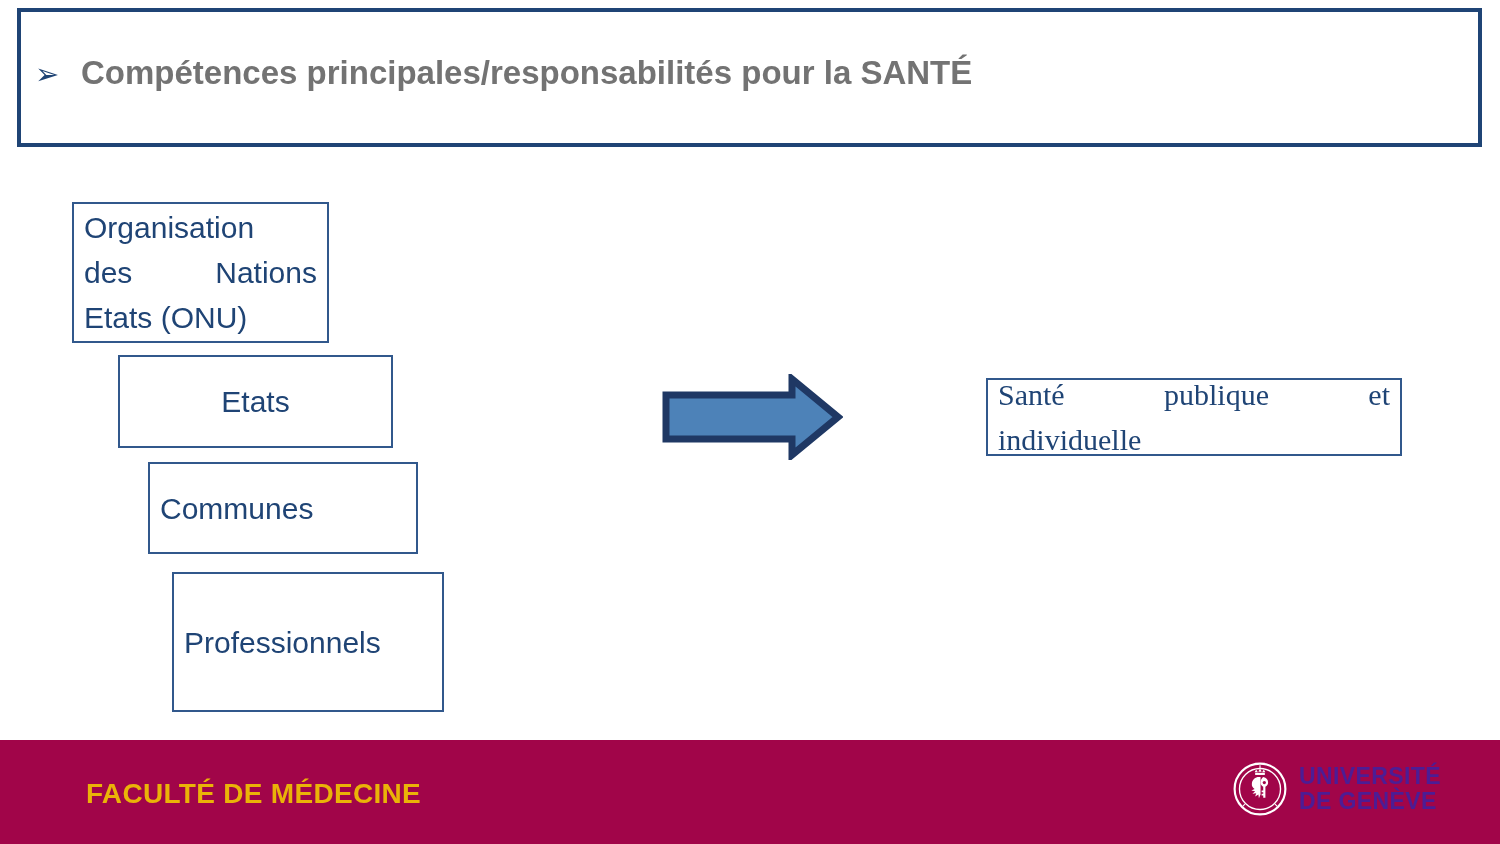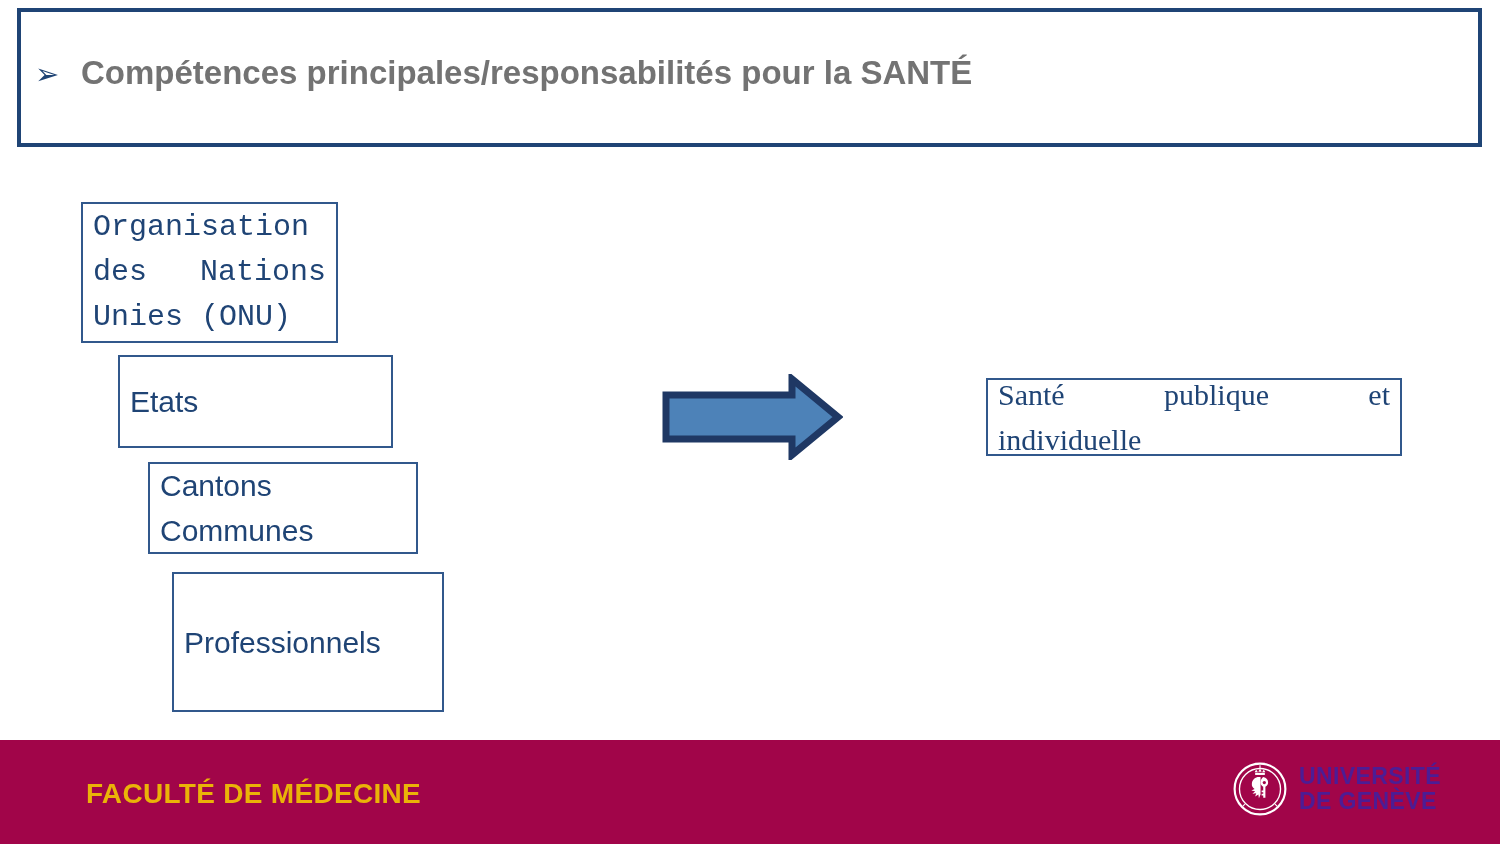--- a/index.html
+++ b/index.html
@@ -79,22 +79,22 @@
   }
   .justify .ptext {
     text-align: justify;
     text-align-last: justify;
   }
   .justify .ptext.last {
     text-align: left;
     text-align-last: left;
   }
 
-  #box-onu  { left: 81px;  top: 202px; width: 257px; height: 141px; font-family: Liberation Mono, monospace; }
-  #box-etats{ left: 118px; top: 355px; width: 275px; height: 93px;  }
+  #box-onu  { left: 72px;  top: 202px; width: 257px; height: 141px; }
+  #box-etats{ left: 118px; top: 355px; width: 275px; height: 93px; align-items: center;  }
   #box-cantons { left: 148px; top: 462px; width: 270px; height: 92px; }
   #box-prof { left: 172px; top: 572px; width: 272px; height: 140px; }
   #box-sante{ left: 986px; top: 378px; width: 416px; height: 78px; font-family: Liberation Serif, serif; }
 
   
   #arrow-wrap {
     position: absolute;
     left: 661px;
     top: 374px;
     width: 182px;
@@ -151,29 +151,28 @@
   <div id="title-frame">
     <div id="title-row">
       <span id="title-bullet">➢</span>
       <span id="title-text">Compétences principales/responsabilités pour la SANTÉ</span>
     </div>
   </div>
 
   <div id="box-onu" class="dbox justify">
     <p class="ptext">Organisation</p>
     <p class="ptext">des     Nations</p>
-    <p class="ptext last">Unies (ONU)</p>
+    <p class="ptext last">Etats (ONU)</p>
   </div>
 
   <div id="box-etats" class="dbox">
     <p class="ptext">Etats</p>
   </div>
 
   <div id="box-cantons" class="dbox">
-    <p class="ptext">Cantons</p>
     <p class="ptext">Communes</p>
   </div>
 
   <div id="box-prof" class="dbox">
     <p class="ptext">Professionnels</p>
   </div>
 
   <div id="arrow-wrap">
     <svg width="182" height="86" viewBox="0 0 182 86">
       <polygon points="5,21 131,21 131,5 177,43 131,81 131,65 5,65" fill="#4D82B8" stroke="#1F3864" stroke-width="7" stroke-linejoin="miter"></polygon>

